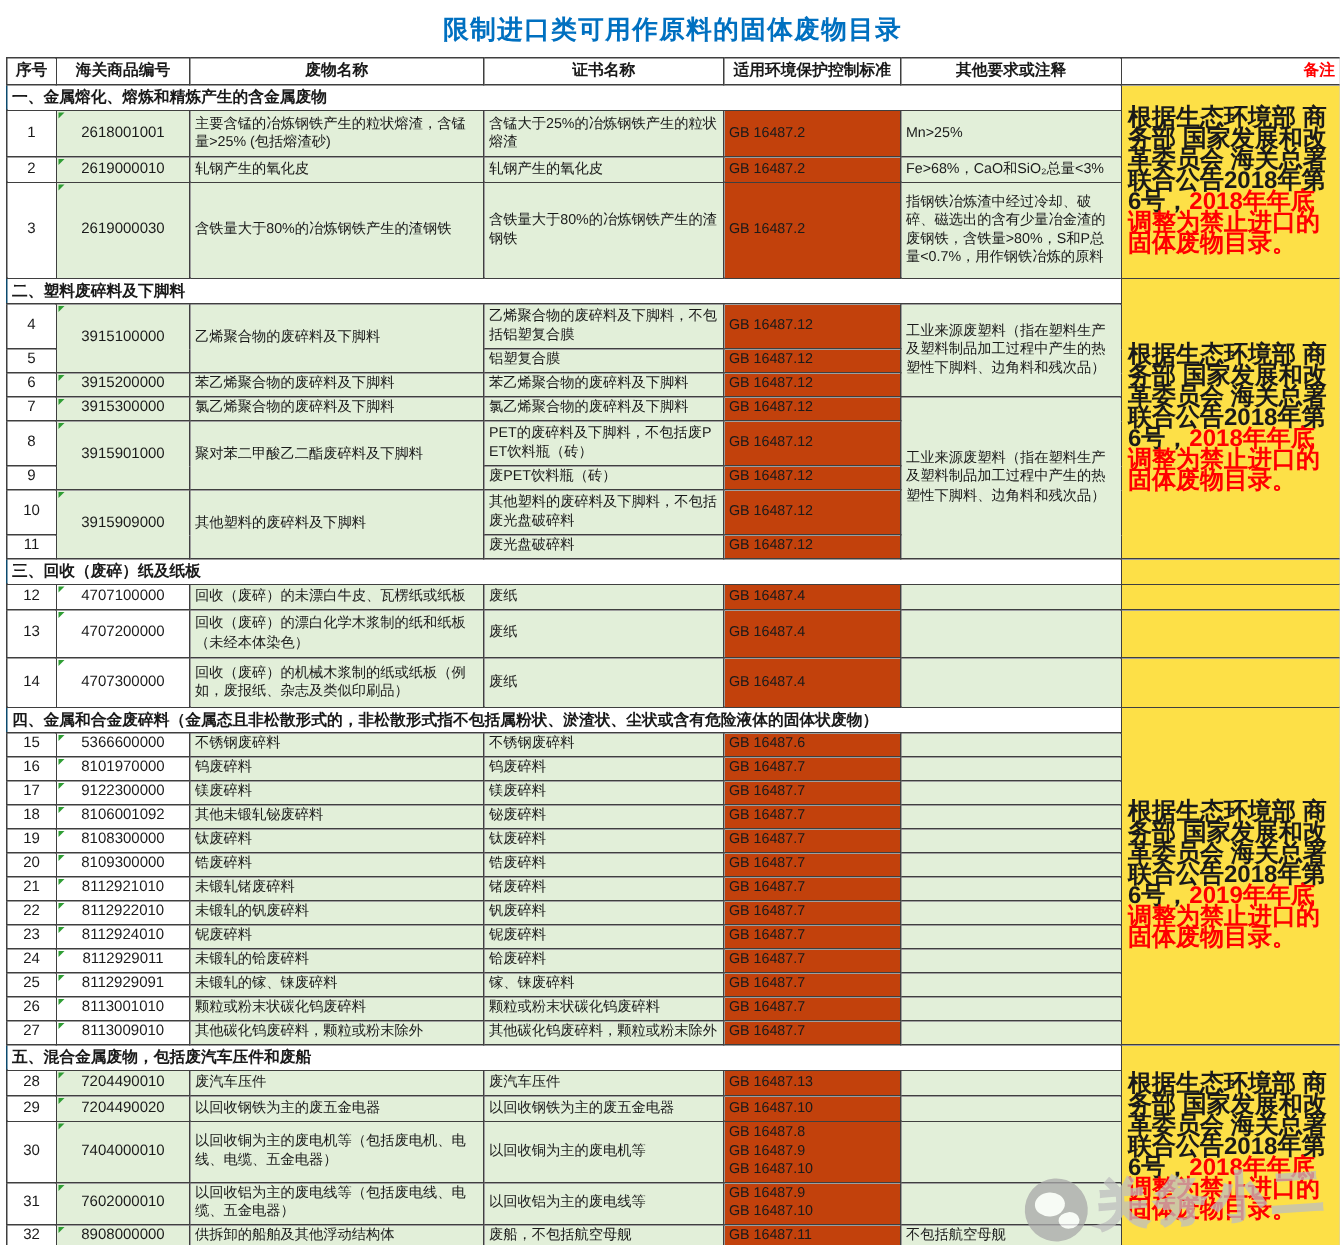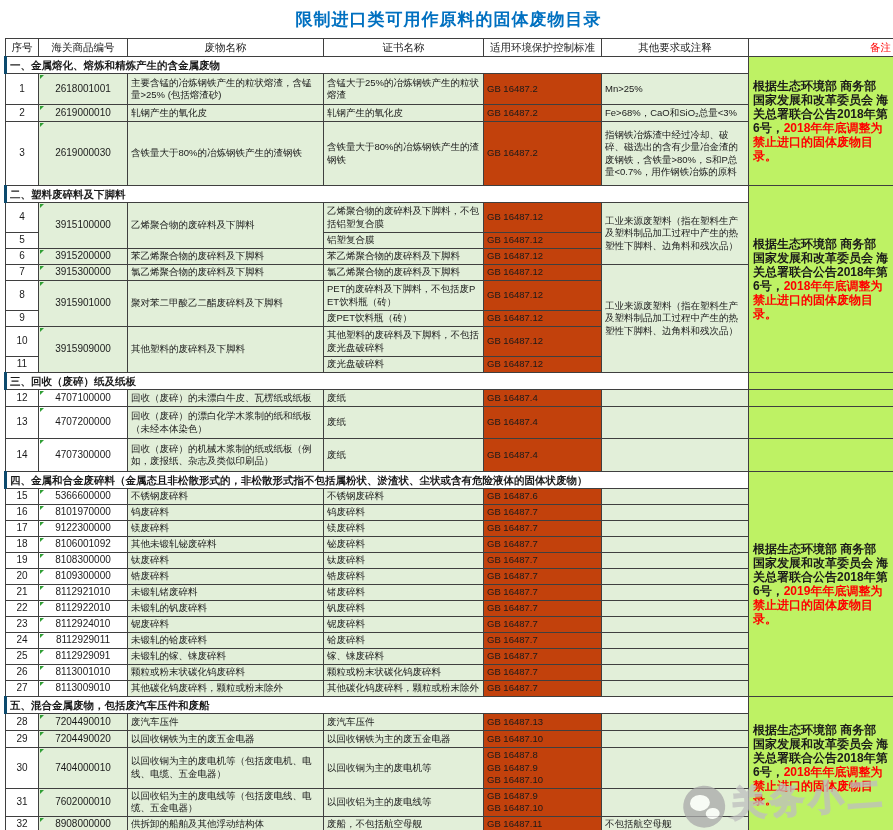--- a/index.html
+++ b/index.html
@@ -5,34 +5,34 @@
   html,body{margin:0;padding:0;background:#fff;}
   body{width:893px;height:830px;overflow:hidden;position:relative;
        font-family:"Liberation Sans","DejaVu Sans",sans-serif;}
   .sheet{position:absolute;left:4px;top:0;width:889px;}
   .title{height:38px;display:flex;align-items:center;justify-content:center;
          font-size:17px;font-weight:bold;color:#0070c0;letter-spacing:1px;}
   table{border-collapse:collapse;table-layout:fixed;width:889px;}
   td{border:1px solid #3f3f3f;vertical-align:middle;padding:1px 3px;
      font-size:9.5px;line-height:12.5px;color:#1a1a1a;overflow:hidden;
      word-break:break-all;position:relative;}
-  td.hdr{background:#fff;font-weight:normal;text-align:center;font-size:10.5px;height:15px;}
+  td.hdr{background:#fff;font-weight:bold;text-align:center;font-size:10.5px;height:15px;}
   td.hdr.red{color:#ff0000;text-align:right;}
   td.sec{background:#fff;font-weight:bold;font-size:10.5px;text-align:left;
-         border-left:3px solid #0c4a6e;}
+         border-left:1px solid #0c4a6e;}
   td.no{background:#fff;text-align:center;font-size:10px;}
   td.code{text-align:center;font-size:10px;}
   td.gcode{background:#e2efd9;}
   td.wcode{background:#ffffff;}
   td.code::before{content:"";position:absolute;top:1px;left:1px;
          border-top:4px solid #2f9e34;border-right:4px solid transparent;}
   td.name,td.cert,td.other{background:#e2efd9;text-align:left;}
   td.std{background:#c2410c;text-align:left;white-space:pre-line;}
-  td.remark{background:#bef264;text-align:left;font-weight:bold;
-            font-size:12px;line-height:14px;padding:2px 4px;}
+  td.remark{background:#fde047;text-align:left;font-weight:bold;
+            font-size:16px;line-height:14px;padding:2px 4px;}
   td.remark .red{color:#ff0000;}
   .watermark{position:absolute;right:6px;bottom:6px;display:flex;align-items:center;
              gap:6px;transform:rotate(-4deg);opacity:0.75;pointer-events:none;}
   .wm-circle{width:42px;height:42px;border-radius:50%;background:#a9a9a9;position:relative;}
   .wm-circle .b1{position:absolute;left:7px;top:9px;width:20px;height:16px;
              background:#fff;border-radius:50%;}
   .wm-circle .b2{position:absolute;right:6px;bottom:8px;width:14px;height:11px;
              background:#fff;border-radius:50%;}
   .wm-text{font-size:34px;font-weight:bold;letter-spacing:5px;color:rgba(255,255,255,0.15);
            -webkit-text-stroke:2px #bfbfbf;}

